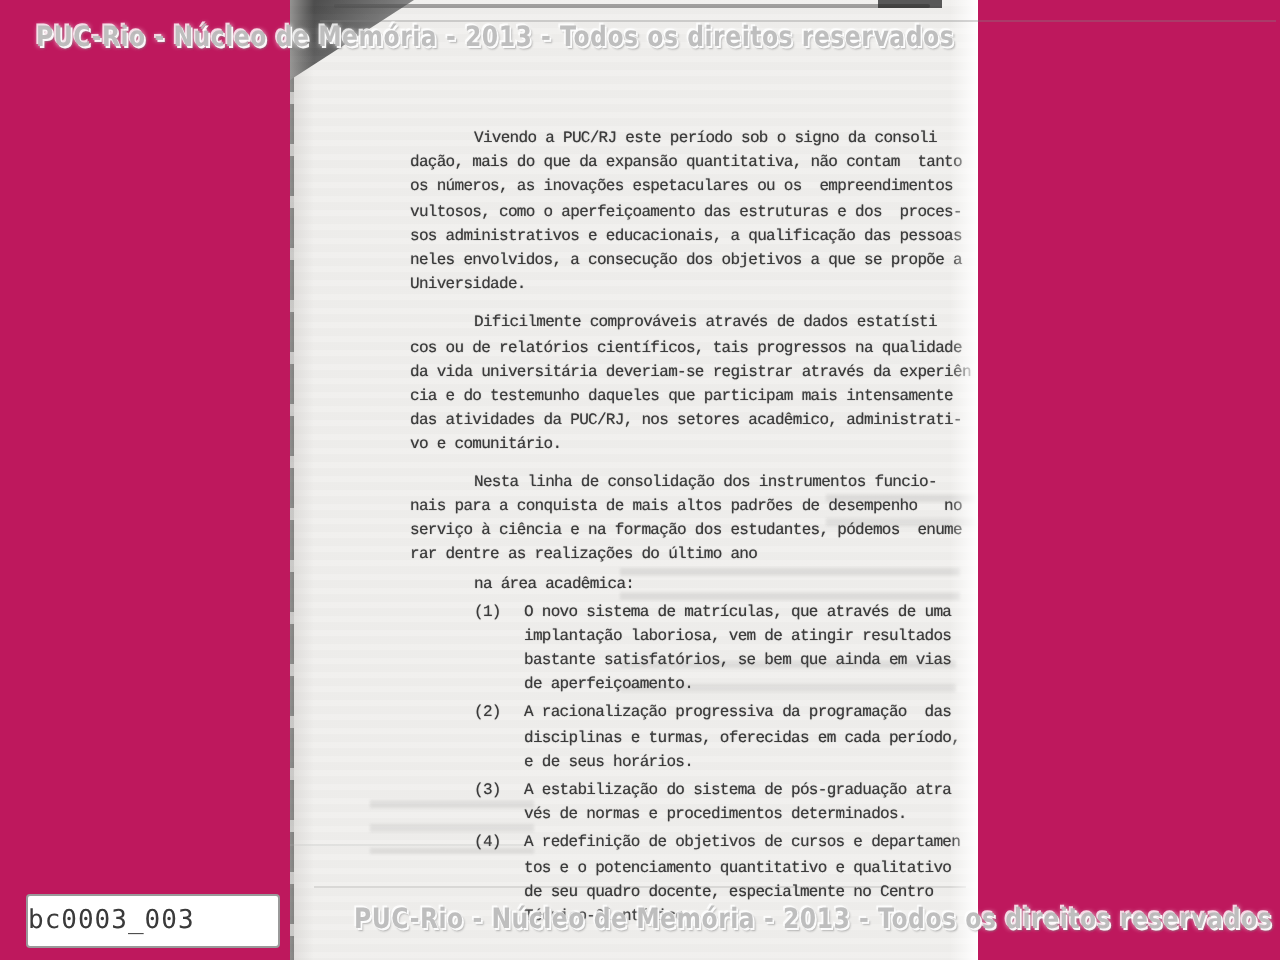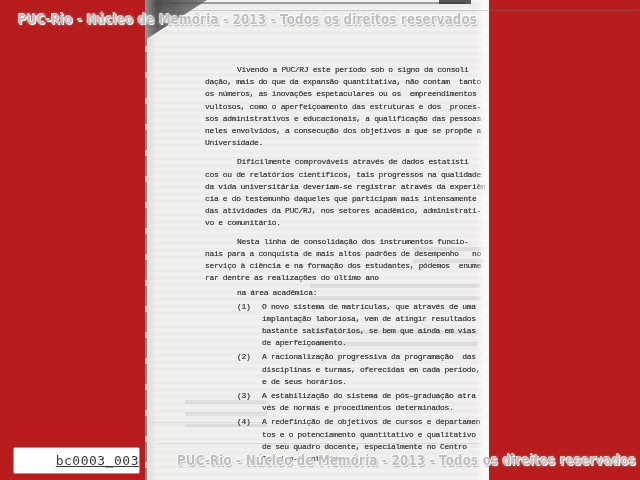--- a/index.html
+++ b/index.html
@@ -1,17 +1,17 @@
 <!DOCTYPE html>
 <html><head>
 <meta charset="utf-8">
 <style>
   html,body{margin:0;padding:0;background:#888;}
   .stage{
-    position:relative;width:640px;height:480px;background:#b91c1c;
+    position:relative;width:640px;height:480px;background:#be185d;
     overflow:hidden;font-family:"Liberation Sans",sans-serif;
   }
   
   .page{
     position:absolute;left:145px;top:0;width:344px;height:480px;
     background:#f0efed;
   }
   .page::after{ 
     content:"";position:absolute;inset:0;pointer-events:none;
     background:
@@ -72,23 +72,23 @@
       0 0 3px rgba(255,255,255,.9),
       1.5px 1.5px 1px rgba(105,105,105,.5);
     transform:scaleX(.84);transform-origin:left center;
   }
   .wm-top{left:18px;top:11px;}
   .wm-bottom{left:177px;top:452px;}
   
   .label-box{
     position:absolute;left:13px;top:447px;width:125px;height:25px;z-index:6;
     background:#ffffff;border:1px solid #9a9a9a;border-radius:2px;
-    display:flex;align-items:center;justify-content:flex-end;
+    display:flex;align-items:center;justify-content:flex-start;
     font-family:"DejaVu Sans Mono",monospace;font-size:13px;
-    letter-spacing:.5px;color:#3a3a3a;text-decoration:underline;
+    letter-spacing:.5px;color:#3a3a3a;
   }
 </style>
 </head>
 <body>
 
 <div class="stage">
 
   <div class="page">
     <div class="page-edge"></div>
     <div class="corner-fold"></div>

